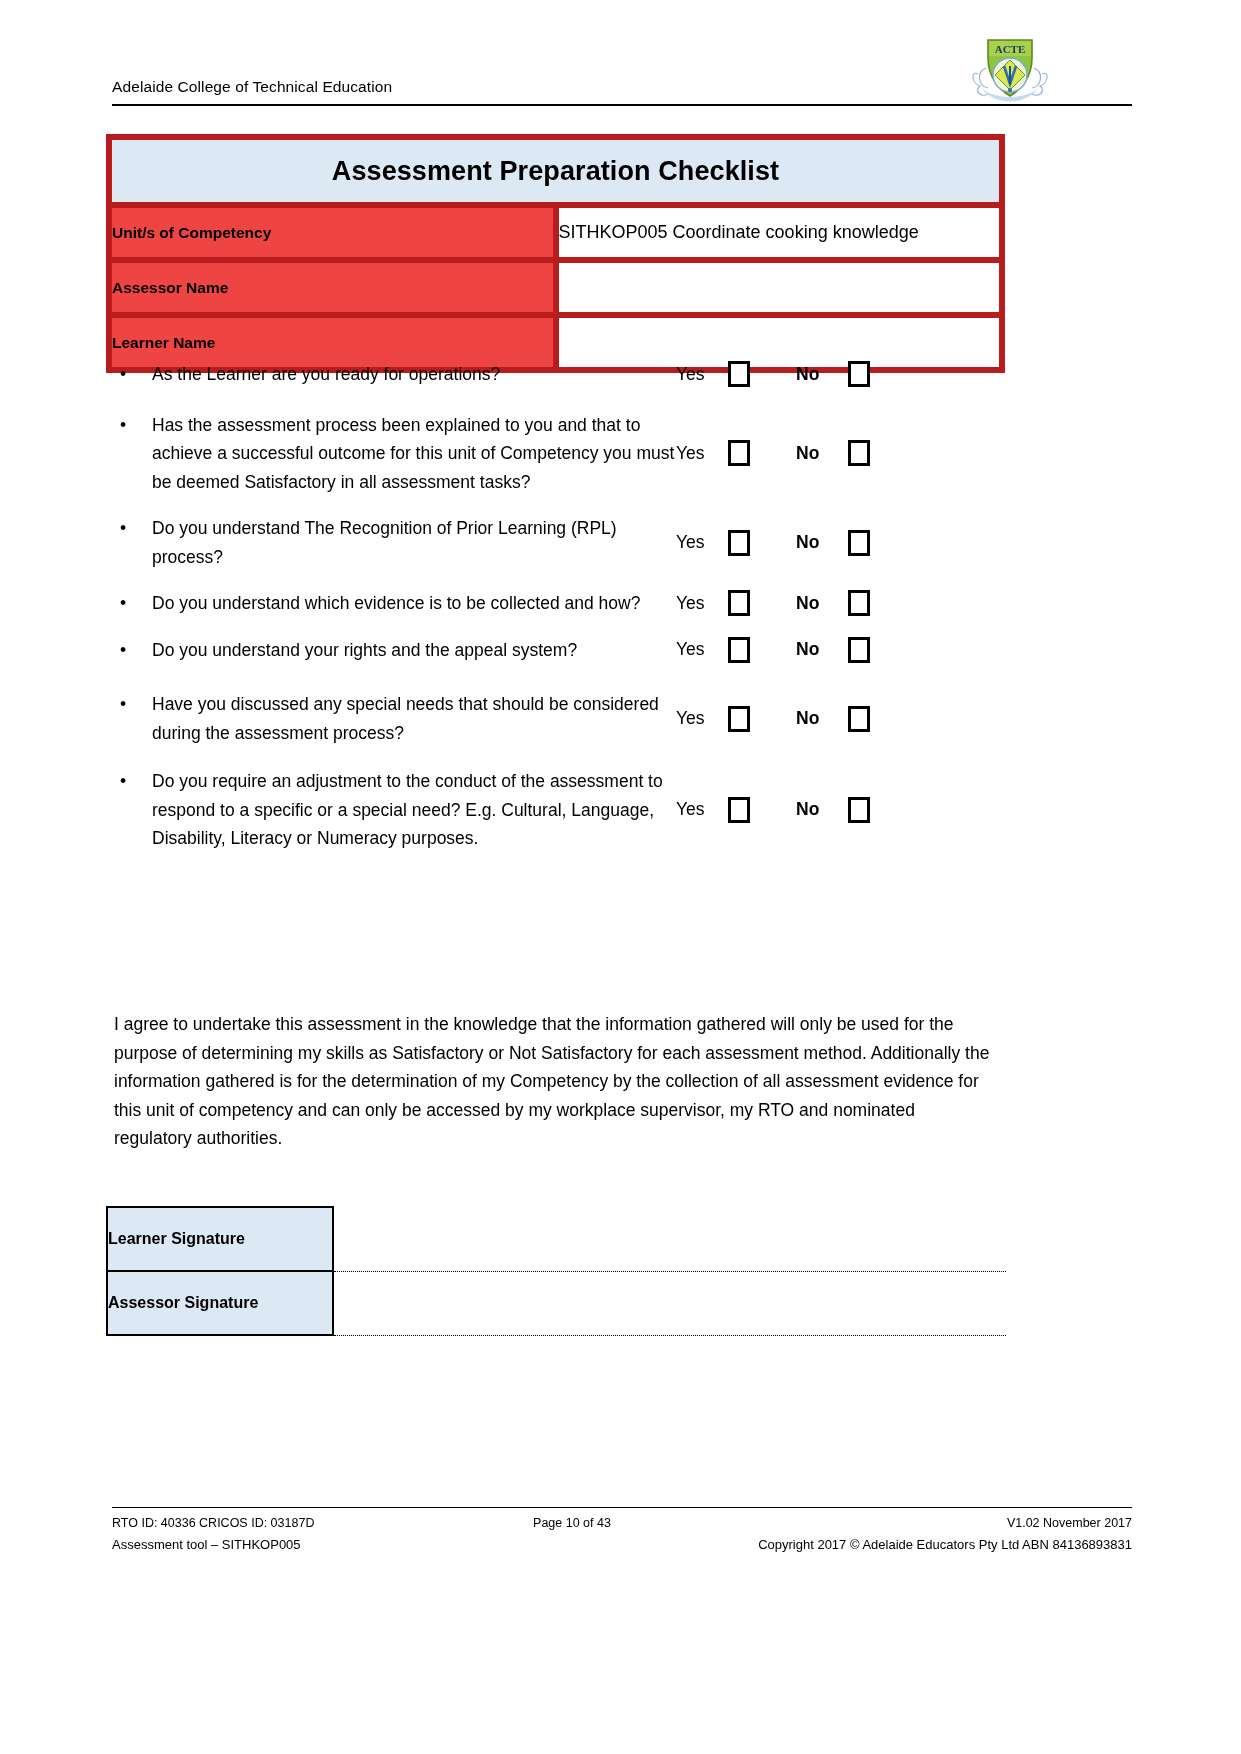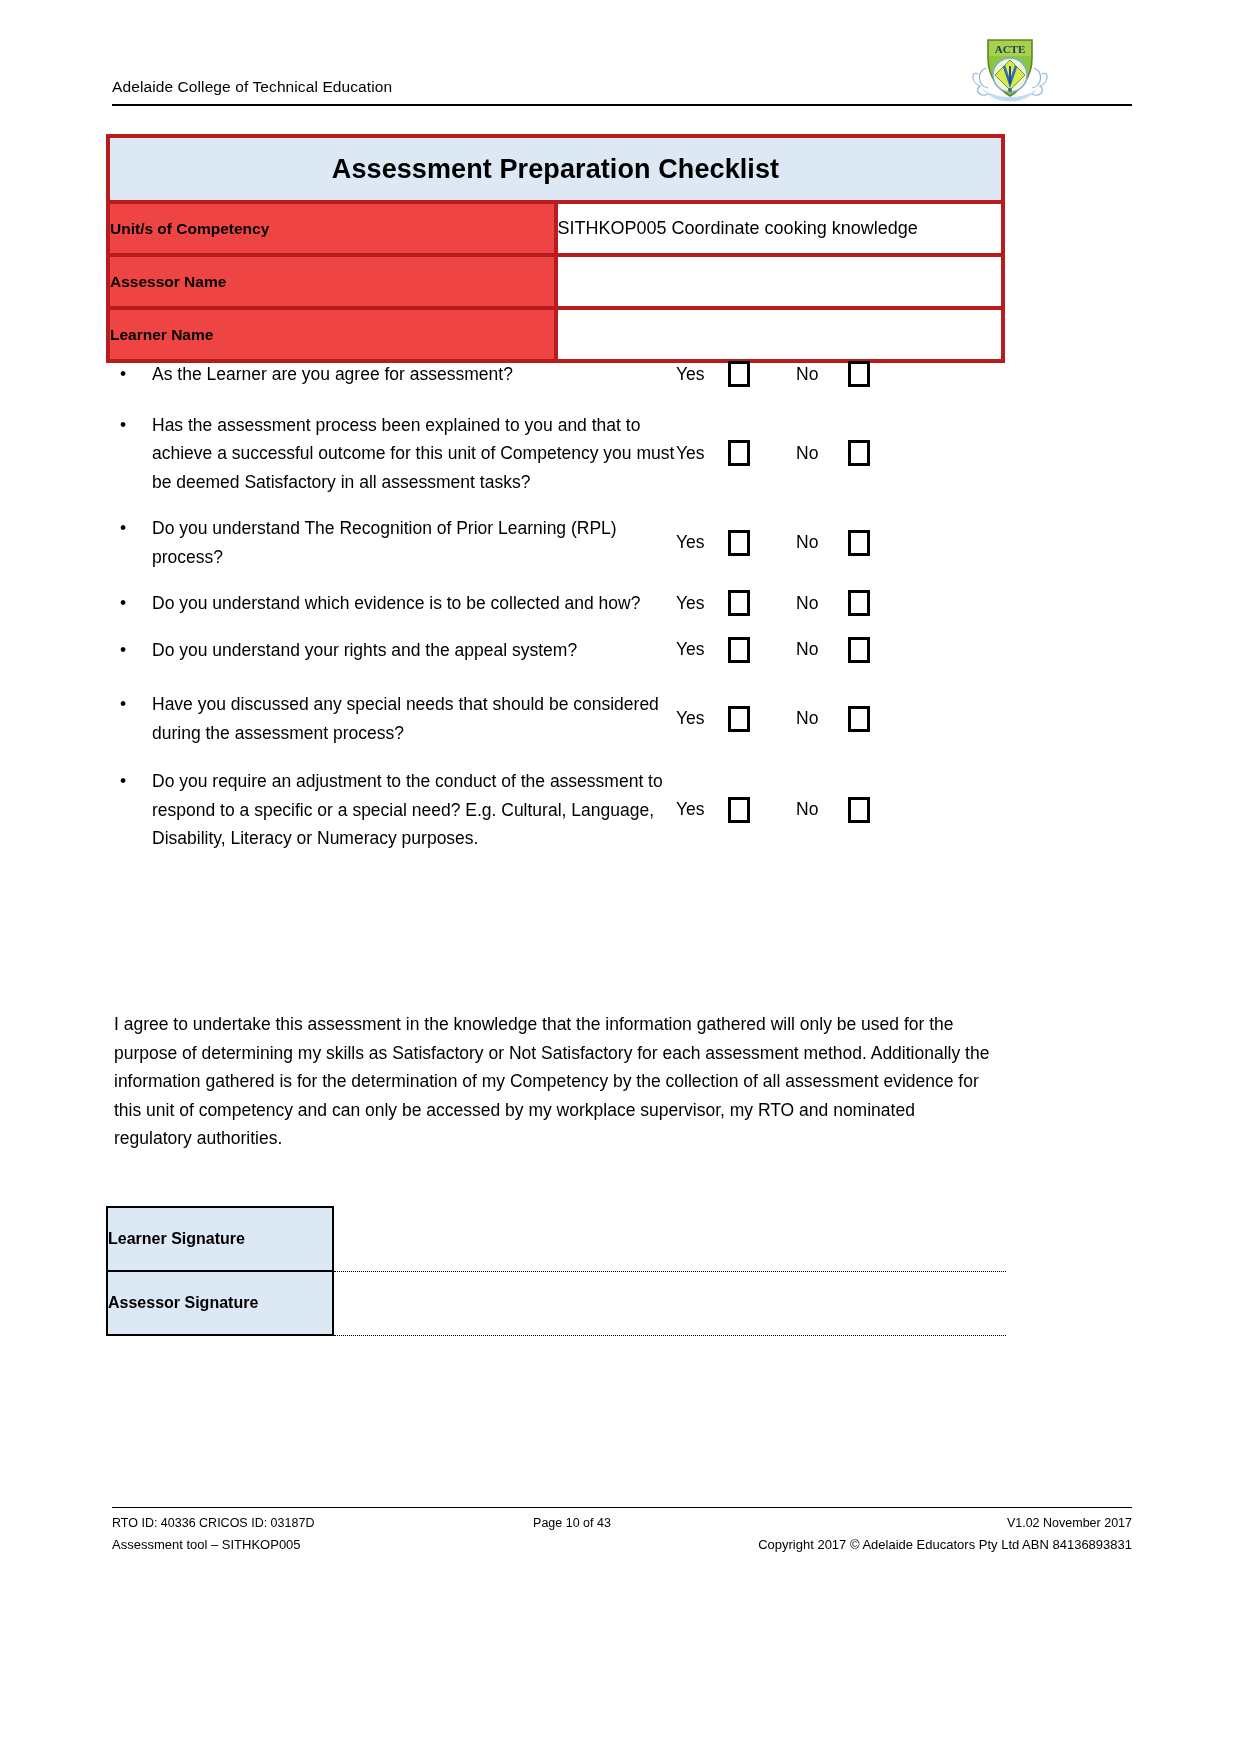--- a/index.html
+++ b/index.html
@@ -59,21 +59,21 @@
   
   .top-table {
     position: absolute;
     left: 106px;
     top: 134px;
     width: 899px;
     border-collapse: collapse;
     table-layout: fixed;
   }
   .top-table td {
-    border: 4px solid #b91c1c;
+    border: 6px solid #b91c1c;
     padding: 0;
     vertical-align: middle;
   }
   .tt-title {
     background: #dde8f5;
     text-align: center;
     font-size: 27px;
     font-weight: bold;
     height: 62px;
     letter-spacing: 0.1px;
@@ -125,21 +125,21 @@
   .cl-answers {
     display: flex;
     align-items: center;
     flex: 1;
   }
   .ans-label {
     font-size: 17.5px;
     width: 52px;
     text-align: left;
   }
-  .ans-label.no-label { margin-left: 38px; }
+  .ans-label.no-label { margin-left: 38px; font-weight: bold; }
   .checkbox {
     width: 22px;
     height: 26px;
     border: 3px solid #000000;
     box-sizing: border-box;
     background: #ffffff;
     margin-right: 8px;
   }
 
   
@@ -265,21 +265,21 @@
       <td class="tt-value"></td>
     </tr>
   </tbody>
     </table>
 
   <div class="checklist">
 
     <div class="cl-row" style="margin-bottom:22px;">
       <div class="cl-question">
         <span class="cl-bullet">•</span>
-        <span>As the Learner are you agree for assessment?</span>
+        <span>As the Learner are you ready for operations?</span>
       </div>
       <div class="cl-answers">
         <span class="ans-label">Yes</span>
         <span class="checkbox"></span>
         <span class="ans-label no-label">No</span>
         <span class="checkbox"></span>
       </div>
     </div>
 
     <div class="cl-row" style="margin-bottom:18px;">

